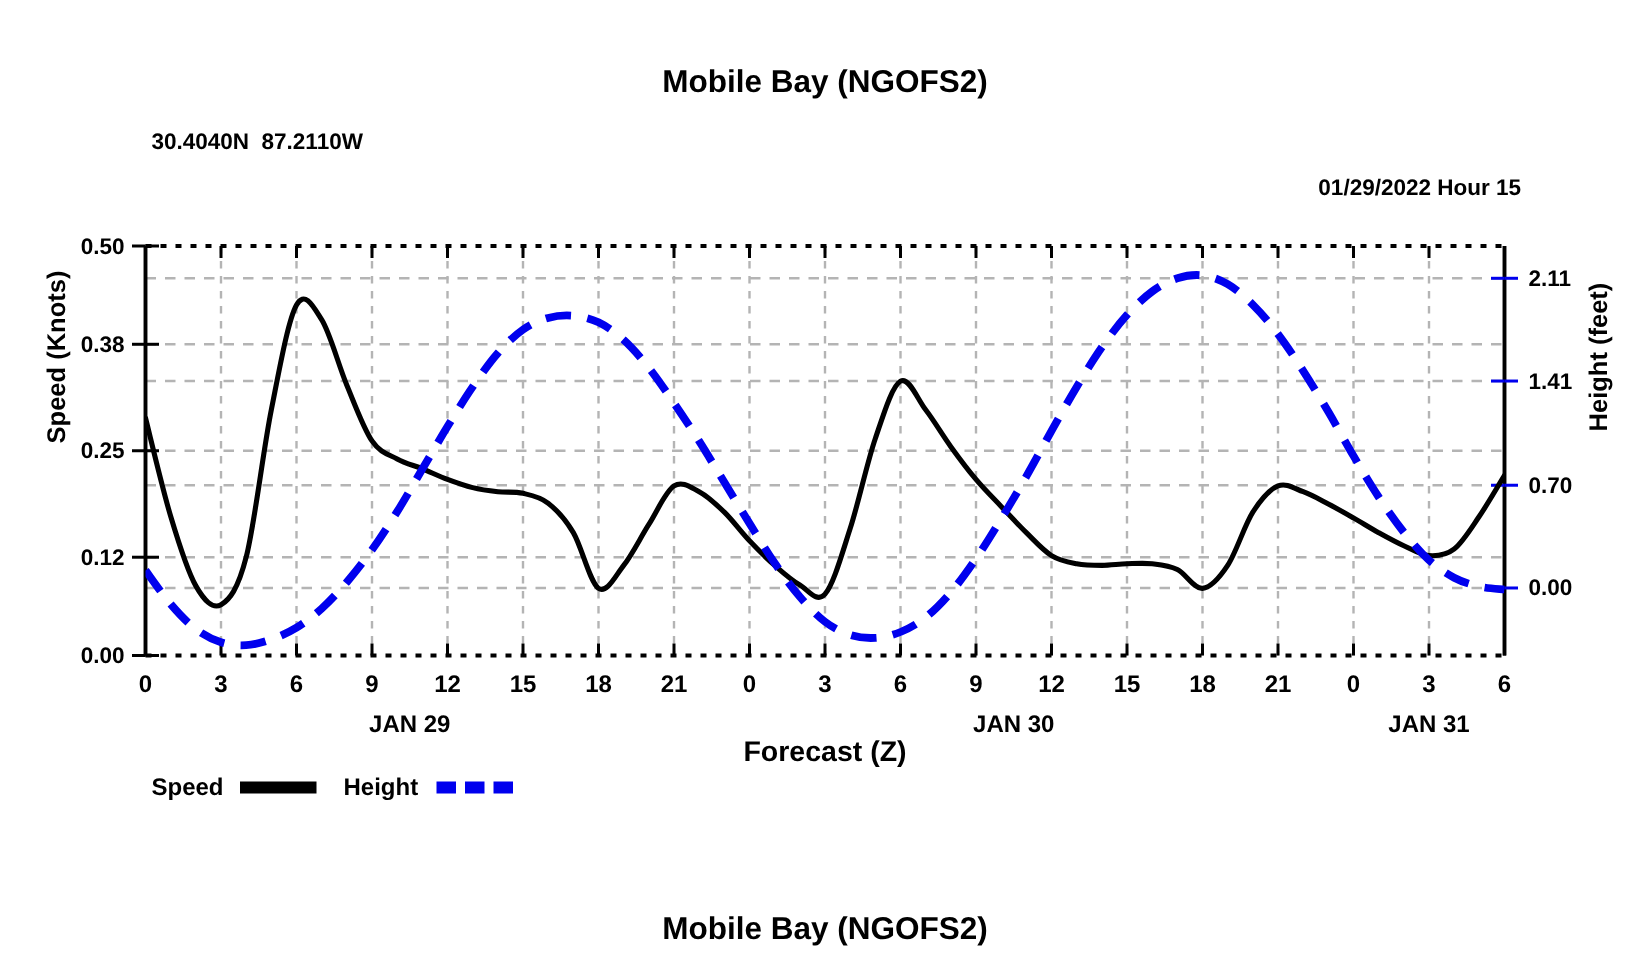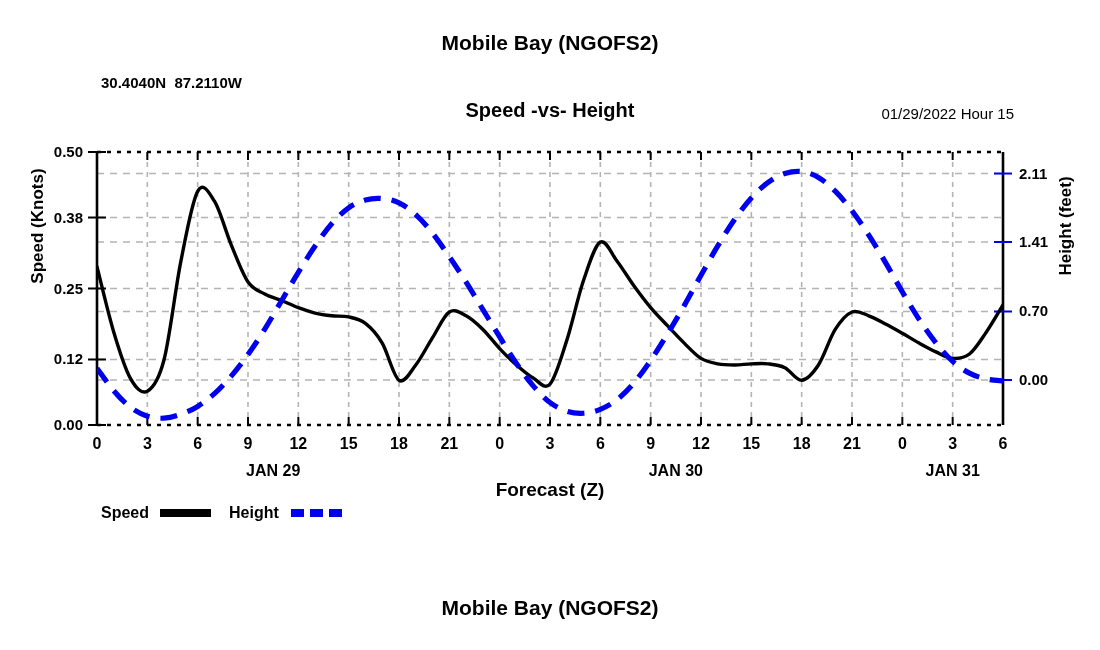--- a/index.html
+++ b/index.html
@@ -11,21 +11,21 @@
   body {
     width: 1100px;
     height: 650px;
     font-family: "Liberation Sans", sans-serif;
     color: #000000;
     overflow: hidden;
     position: relative;
   }
   .page {
     position: absolute;
-    left: 0; top: 0;
+    left: 0; top: 12px;
     width: 1100px;
     height: 560px;
   }
   
   .title-top {
     position: absolute;
     left: 0; top: 31px;
     width: 1100px;
     text-align: center;
     font-size: 21px;
@@ -53,21 +53,21 @@
     left: 101px; top: 70px;
     font-size: 15px;
     font-weight: bold;
     line-height: 25px;
   }
   .station-line { white-space: pre; }
   .issued-block {
     position: absolute;
     right: 86px; top: 105px;
     font-size: 15px;
-    font-weight: normal;
+    font-weight: bold;
     white-space: pre;
   }
   
   .ylabel-left {
     position: absolute;
     left: -62px;
     top: 216px;
     width: 200px;
     text-align: center;
     font-size: 17px;
@@ -111,21 +111,20 @@
 <body>
 
 <div class="page">
 
   <div class="title-top">Mobile Bay (NGOFS2)</div>
 
   <div class="station-block">
     <div class="station-line">30.4040N  87.2110W</div>
   </div>
 
-  <div class="subtitle-center">Speed -vs- Height</div>
 
   <div class="issued-block">01/29/2022 Hour 15</div>
 
   <div class="ylabel-left">Speed (Knots)</div>
   <div class="ylabel-right">Height (feet)</div>
   <div class="xlabel">Forecast (Z)</div>
 
   <svg id="chart-svg" width="1100" height="650">
     <g id="grid-layer">
         <line x1="147.33333333333331" y1="152" x2="147.33333333333331" y2="425" stroke="#b4b4b4" stroke-width="1.6" stroke-dasharray="5 5"></line>

